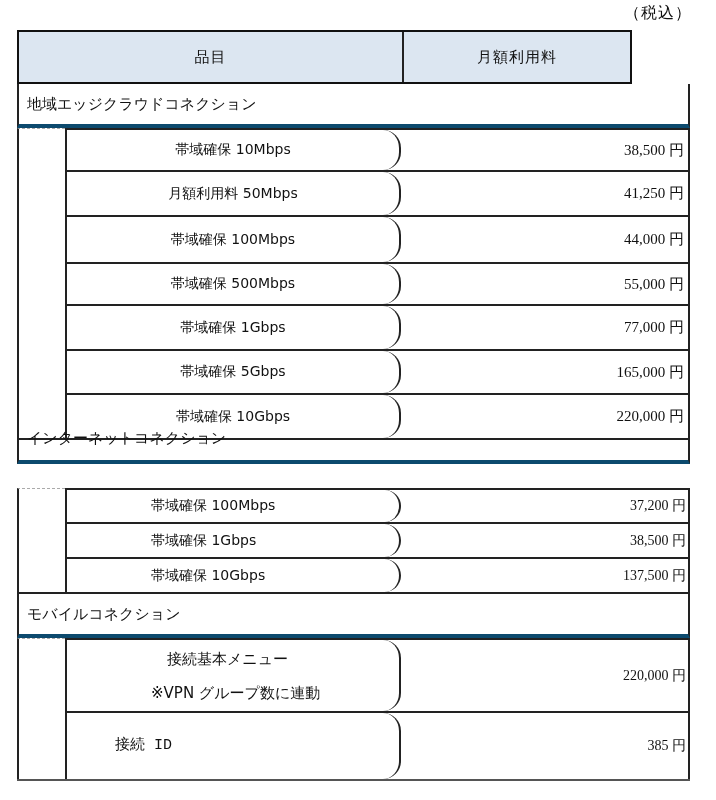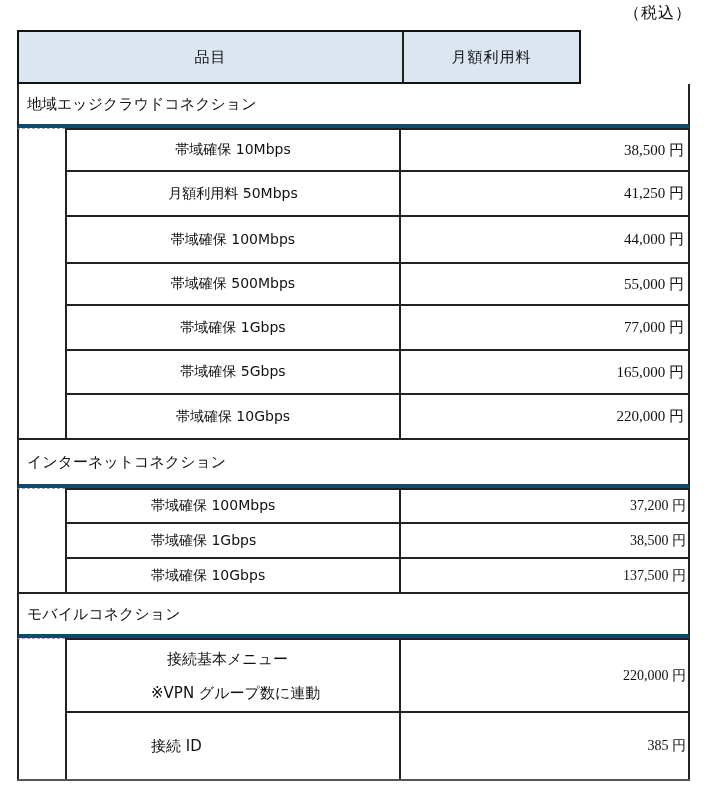--- a/index.html
+++ b/index.html
@@ -1,36 +1,36 @@
 <!DOCTYPE html>
 <html><head>
 <meta charset="utf-8">
 <style>
   html, body { margin: 0; padding: 0; background: #ffffff; }
   body { width: 716px; height: 800px; position: relative; overflow: hidden;
          font-family: "DejaVu Sans", "Liberation Sans", sans-serif; color: #111; }
   .tax-note { position: absolute; top: 3px; right: 24px; font-size: 16px; letter-spacing: 1px; font-family: Liberation Mono, monospace; }
   .tbl { position: absolute; left: 17px; top: 30px; width: 673px; }
   .row { position: absolute; left: 0; box-sizing: border-box; }
-  .hdr { top: 0; height: 54px; width: 564px; background: #dce6f1;
+  .hdr { top: 0; height: 54px; width: 615px; background: #dce6f1;
          border: 2px solid #111; }
   .hdr .c1, .hdr .c2 { position: absolute; top: 0; height: 100%; display: flex;
          align-items: center; justify-content: center; font-size: 15px; letter-spacing: 1px; }
   .hdr .c1 { left: 0; width: 383px; border-right: 2px solid #222; }
   .hdr .c2 { left: 385px; right: 0; }
   .grp { width: 673px; border-left: 2px solid #222; border-right: 2px solid #222;
          border-bottom: 4px solid #0c4a6e; font-size: 15px; display: flex; align-items: center;
          padding-left: 8px; }
   .indent { position: absolute; left: 0; width: 48px; box-sizing: border-box;
             border-left: 2px solid #222; border-top: 1px dashed #aaa; }
   .item { position: absolute; left: 48px; width: 625px; box-sizing: border-box;
           border-left: 2px solid #222; border-right: 2px solid #222; border-bottom: 2px solid #222; }
   .item .name { position: absolute; left: 0; top: 0; width: 334px; height: 100%;
           border-right: 2px solid #222; box-sizing: border-box; display: flex;
-          align-items: center; justify-content: center; font-size: 14px; }
+          align-items: center; justify-content: center; font-size: 14px; border-radius: 18px; }
   .item .name.left { justify-content: flex-start; padding-left: 84px; }
   .item .price { position: absolute; left: 336px; right: 4px; top: 0; height: 100%;
           display: flex; align-items: center; justify-content: flex-end; font-size: 15px; font-family: Liberation Serif, serif; }
   .item .price.small { font-size: 14px; right: 2px; }
   .multi { flex-direction: column; align-items: flex-start !important; justify-content: center; line-height: 34px; font-size: 15px !important; }
   .multi .l1a { padding-left: 16px; }
   .bottom-line { position: absolute; left: 0; width: 673px; border-bottom: 2px solid #222; }
 </style>
 </head>
 <body>
@@ -72,21 +72,21 @@
   <div class="item" style="top:321px;height:44px;">
     <div class="name">帯域確保 5Gbps</div>
     <div class="price">165,000 円</div>
   </div>
   <div class="item" style="top:365px;height:45px;">
     <div class="name">帯域確保 10Gbps</div>
     <div class="price">220,000 円</div>
   </div>
   <div class="bottom-line" style="top:408px;"></div>
 
-  <div class="row grp" style="top:410px;height:48px;">
+  <div class="row grp" style="top:386px;height:48px;">
     <span>インターネットコネクション</span>
   </div>
   <div class="indent" style="top:458px;height:106px;"></div>
 
   <div class="item" style="top:458px;height:36px;border-top:2px solid #222;">
     <div class="name left">帯域確保 100Mbps</div>
     <div class="price small">37,200 円</div>
   </div>
   <div class="item" style="top:494px;height:35px;">
     <div class="name left">帯域確保 1Gbps</div>
@@ -104,19 +104,19 @@
   <div class="indent" style="top:608px;height:143px;"></div>
 
   <div class="item" style="top:608px;height:75px;border-top:2px solid #222;">
     <div class="name multi" style="padding-left:84px;">
       <span class="l1a">接続基本メニュー</span>
       <span>※VPN グループ数に連動</span>
     </div>
     <div class="price small">220,000 円</div>
   </div>
   <div class="item" style="top:683px;height:68px;">
-    <div class="name multi" style="padding-left:84px;">
+    <div class="name multi" style="padding-left:48px;font-family:Liberation Mono, monospace;">
       <span>接続 ID</span>
     </div>
     <div class="price small">385 円</div>
   </div>
   <div class="bottom-line" style="top:749px;border-bottom-color:#555;"></div>
 </div>
 
 </body></html>

